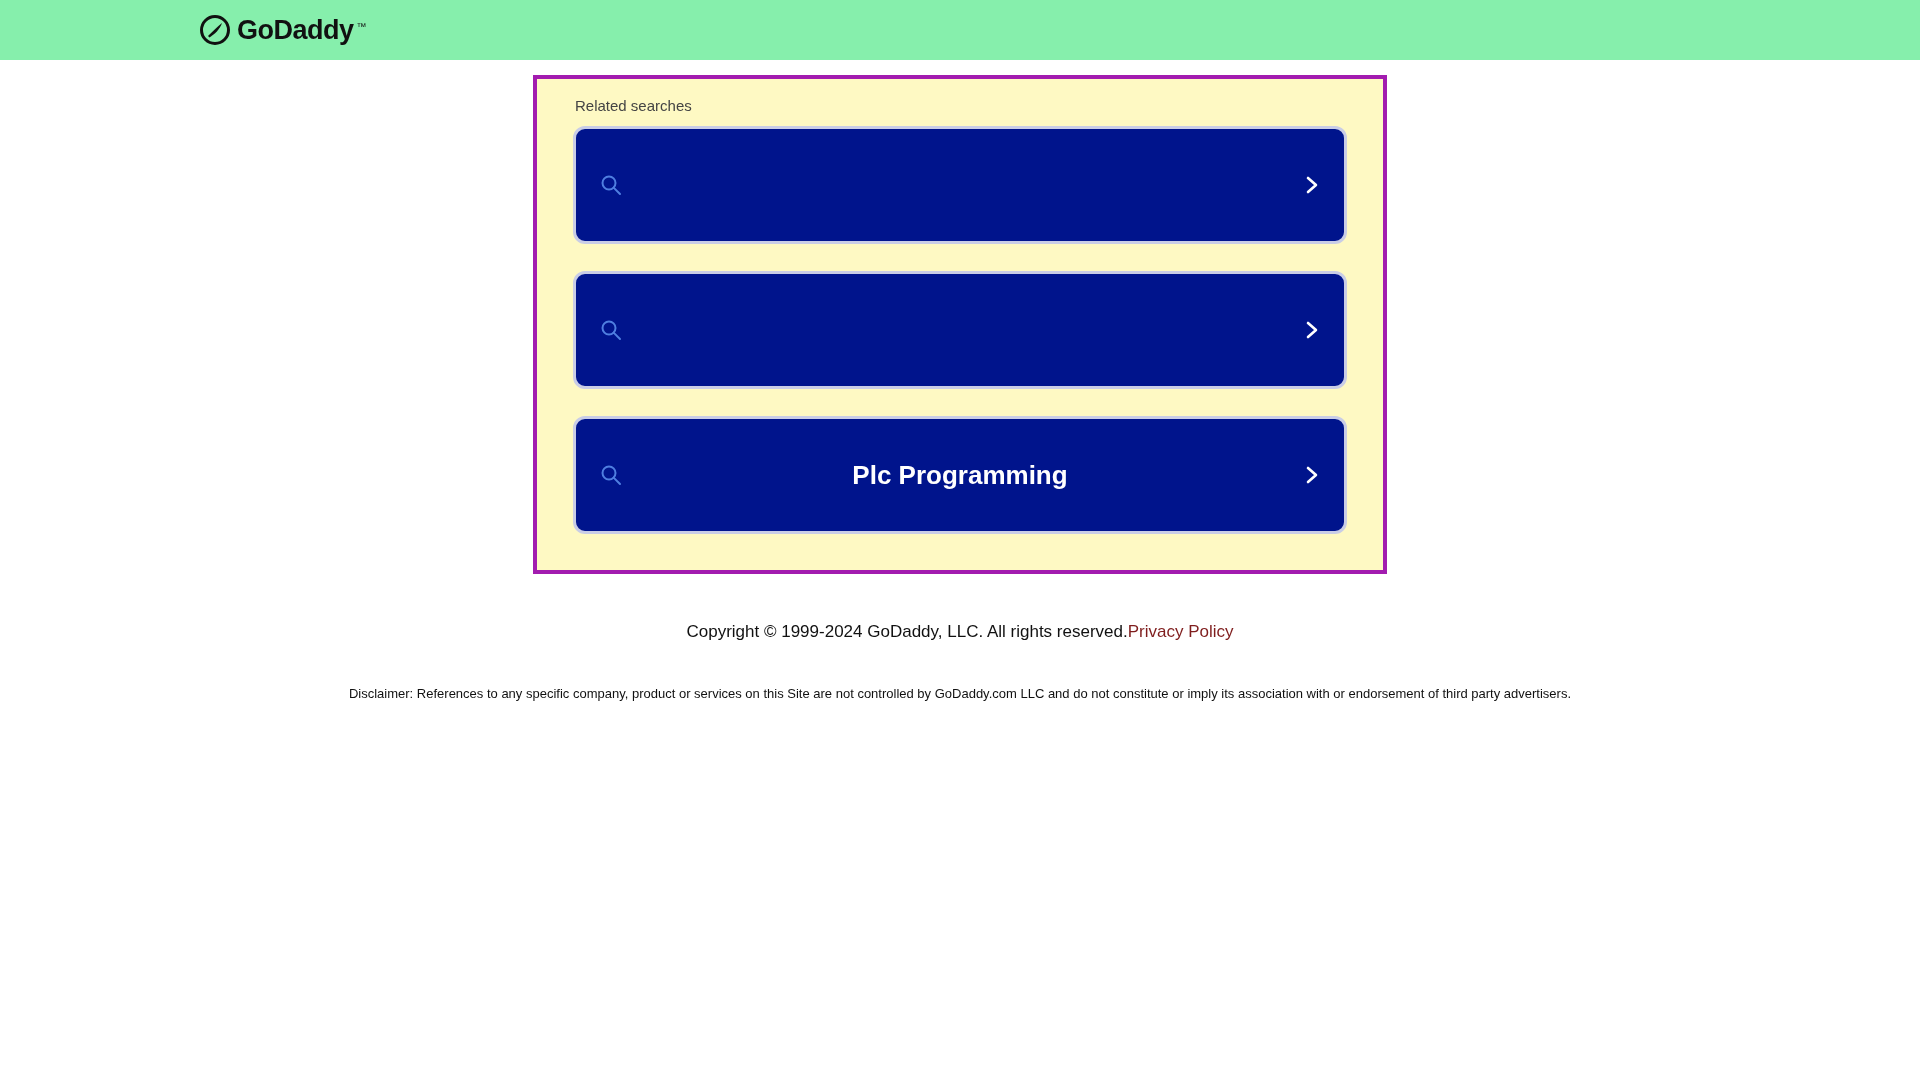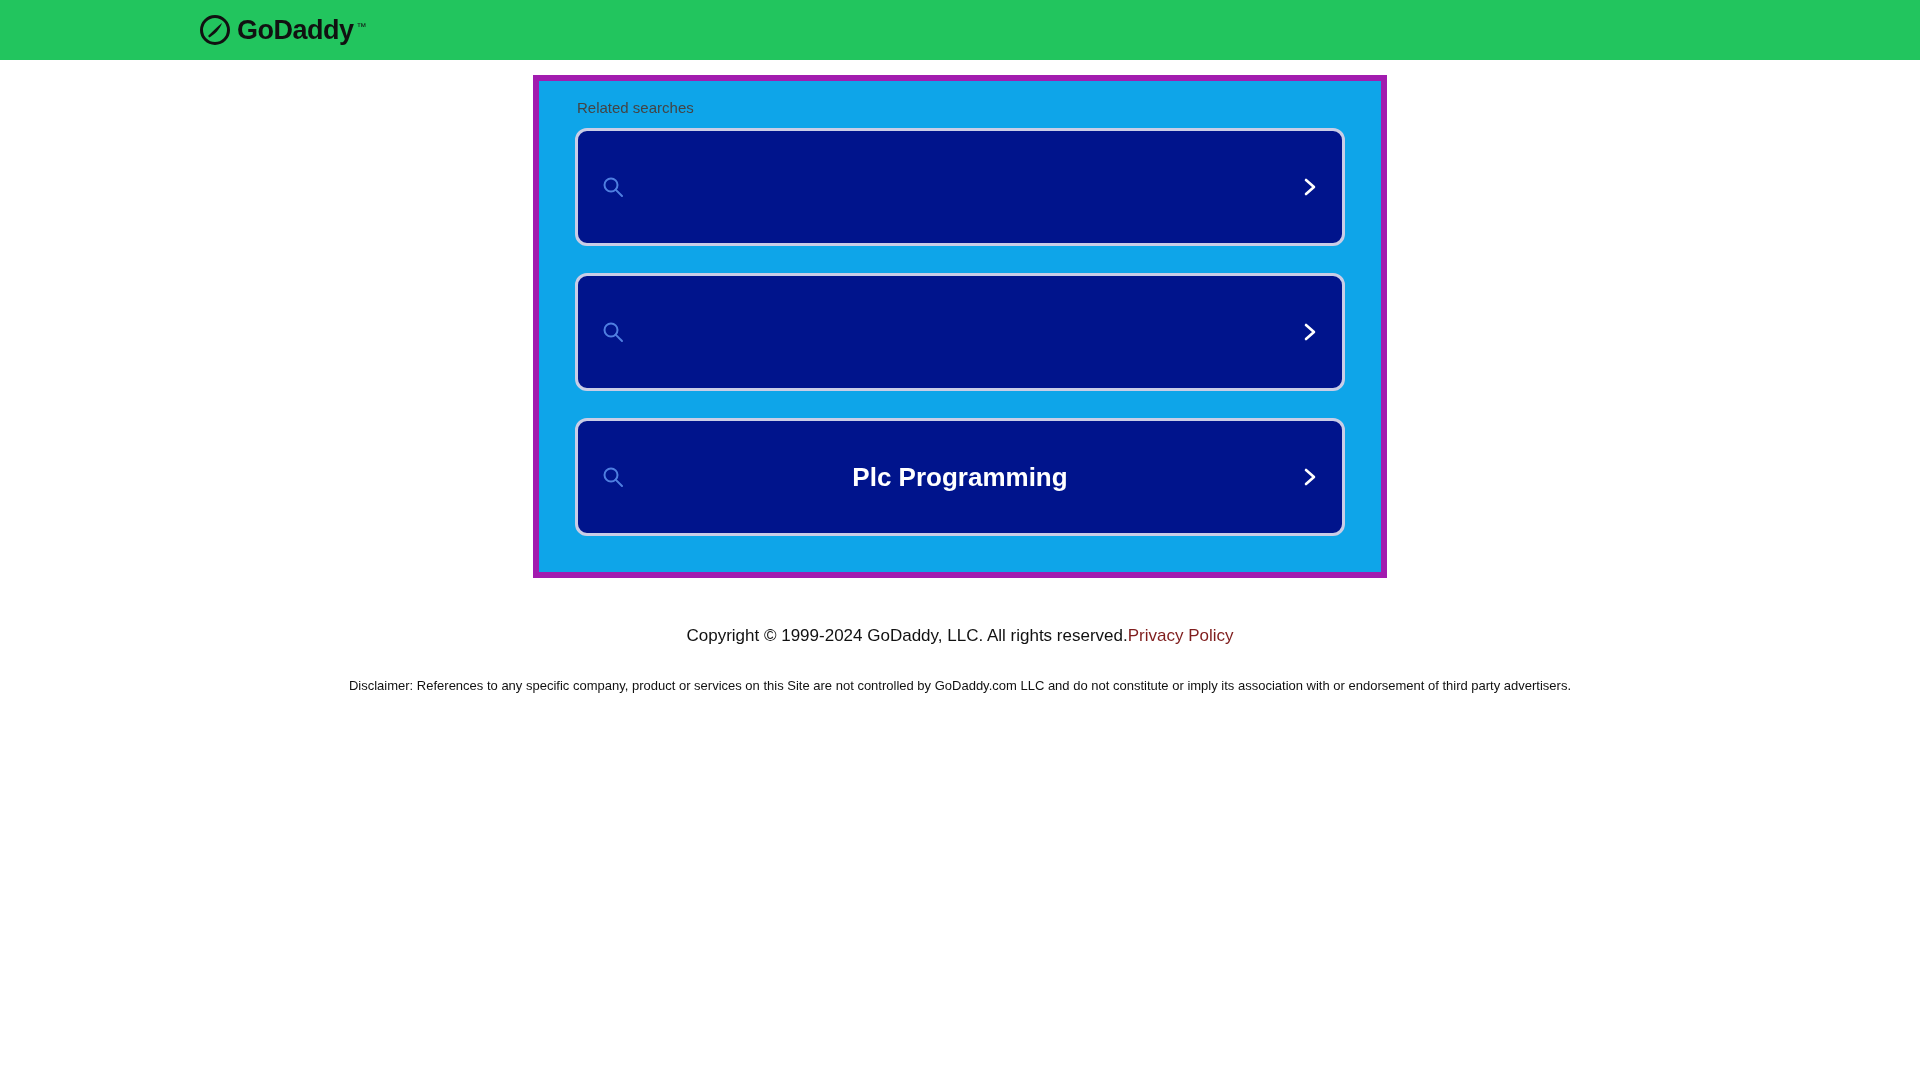--- a/index.html
+++ b/index.html
@@ -9,21 +9,21 @@
     height: 1080px;
     background: #ffffff;
     font-family: "Liberation Sans", sans-serif;
     overflow: hidden;
   }
 
   
   .header {
     width: 100%;
     height: 60px;
-    background: #22c55e;
+    background: #86efac;
     display: flex;
     align-items: center;
     box-sizing: border-box;
     padding-left: 200px;
   }
   .logo {
     display: flex;
     align-items: center;
     gap: 7px;
   }
@@ -44,22 +44,22 @@
   }
 
   
   .main-wrap {
     display: flex;
     justify-content: center;
   }
   .card {
     width: 854px;
     margin-top: 15px;
-    border: 6px solid #a21caf;
-    background: #0ea5e9;
+    border: 4px solid #a21caf;
+    background: #fef9c3;
     box-sizing: border-box;
     padding: 18px 36px 36px 36px;
   }
   .related-label {
     font-size: 15px;
     color: #444444;
     margin: 0 0 12px 2px;
     font-family: "Liberation Sans", sans-serif;
   }
 
@@ -113,21 +113,21 @@
   .copyright {
     font-size: 17px;
     color: #111111;
     font-family: "Liberation Sans", sans-serif;
   }
   .copyright a {
     color: #7f1d1d;
     text-decoration: none;
   }
   .disclaimer {
-    margin-top: 32px;
+    margin-top: 44px;
     font-size: 13px;
     color: #111111;
     font-family: "Liberation Sans", sans-serif;
   }
 </style>
 </head>
 <body>
 
 <div class="header">
   <div class="logo">

